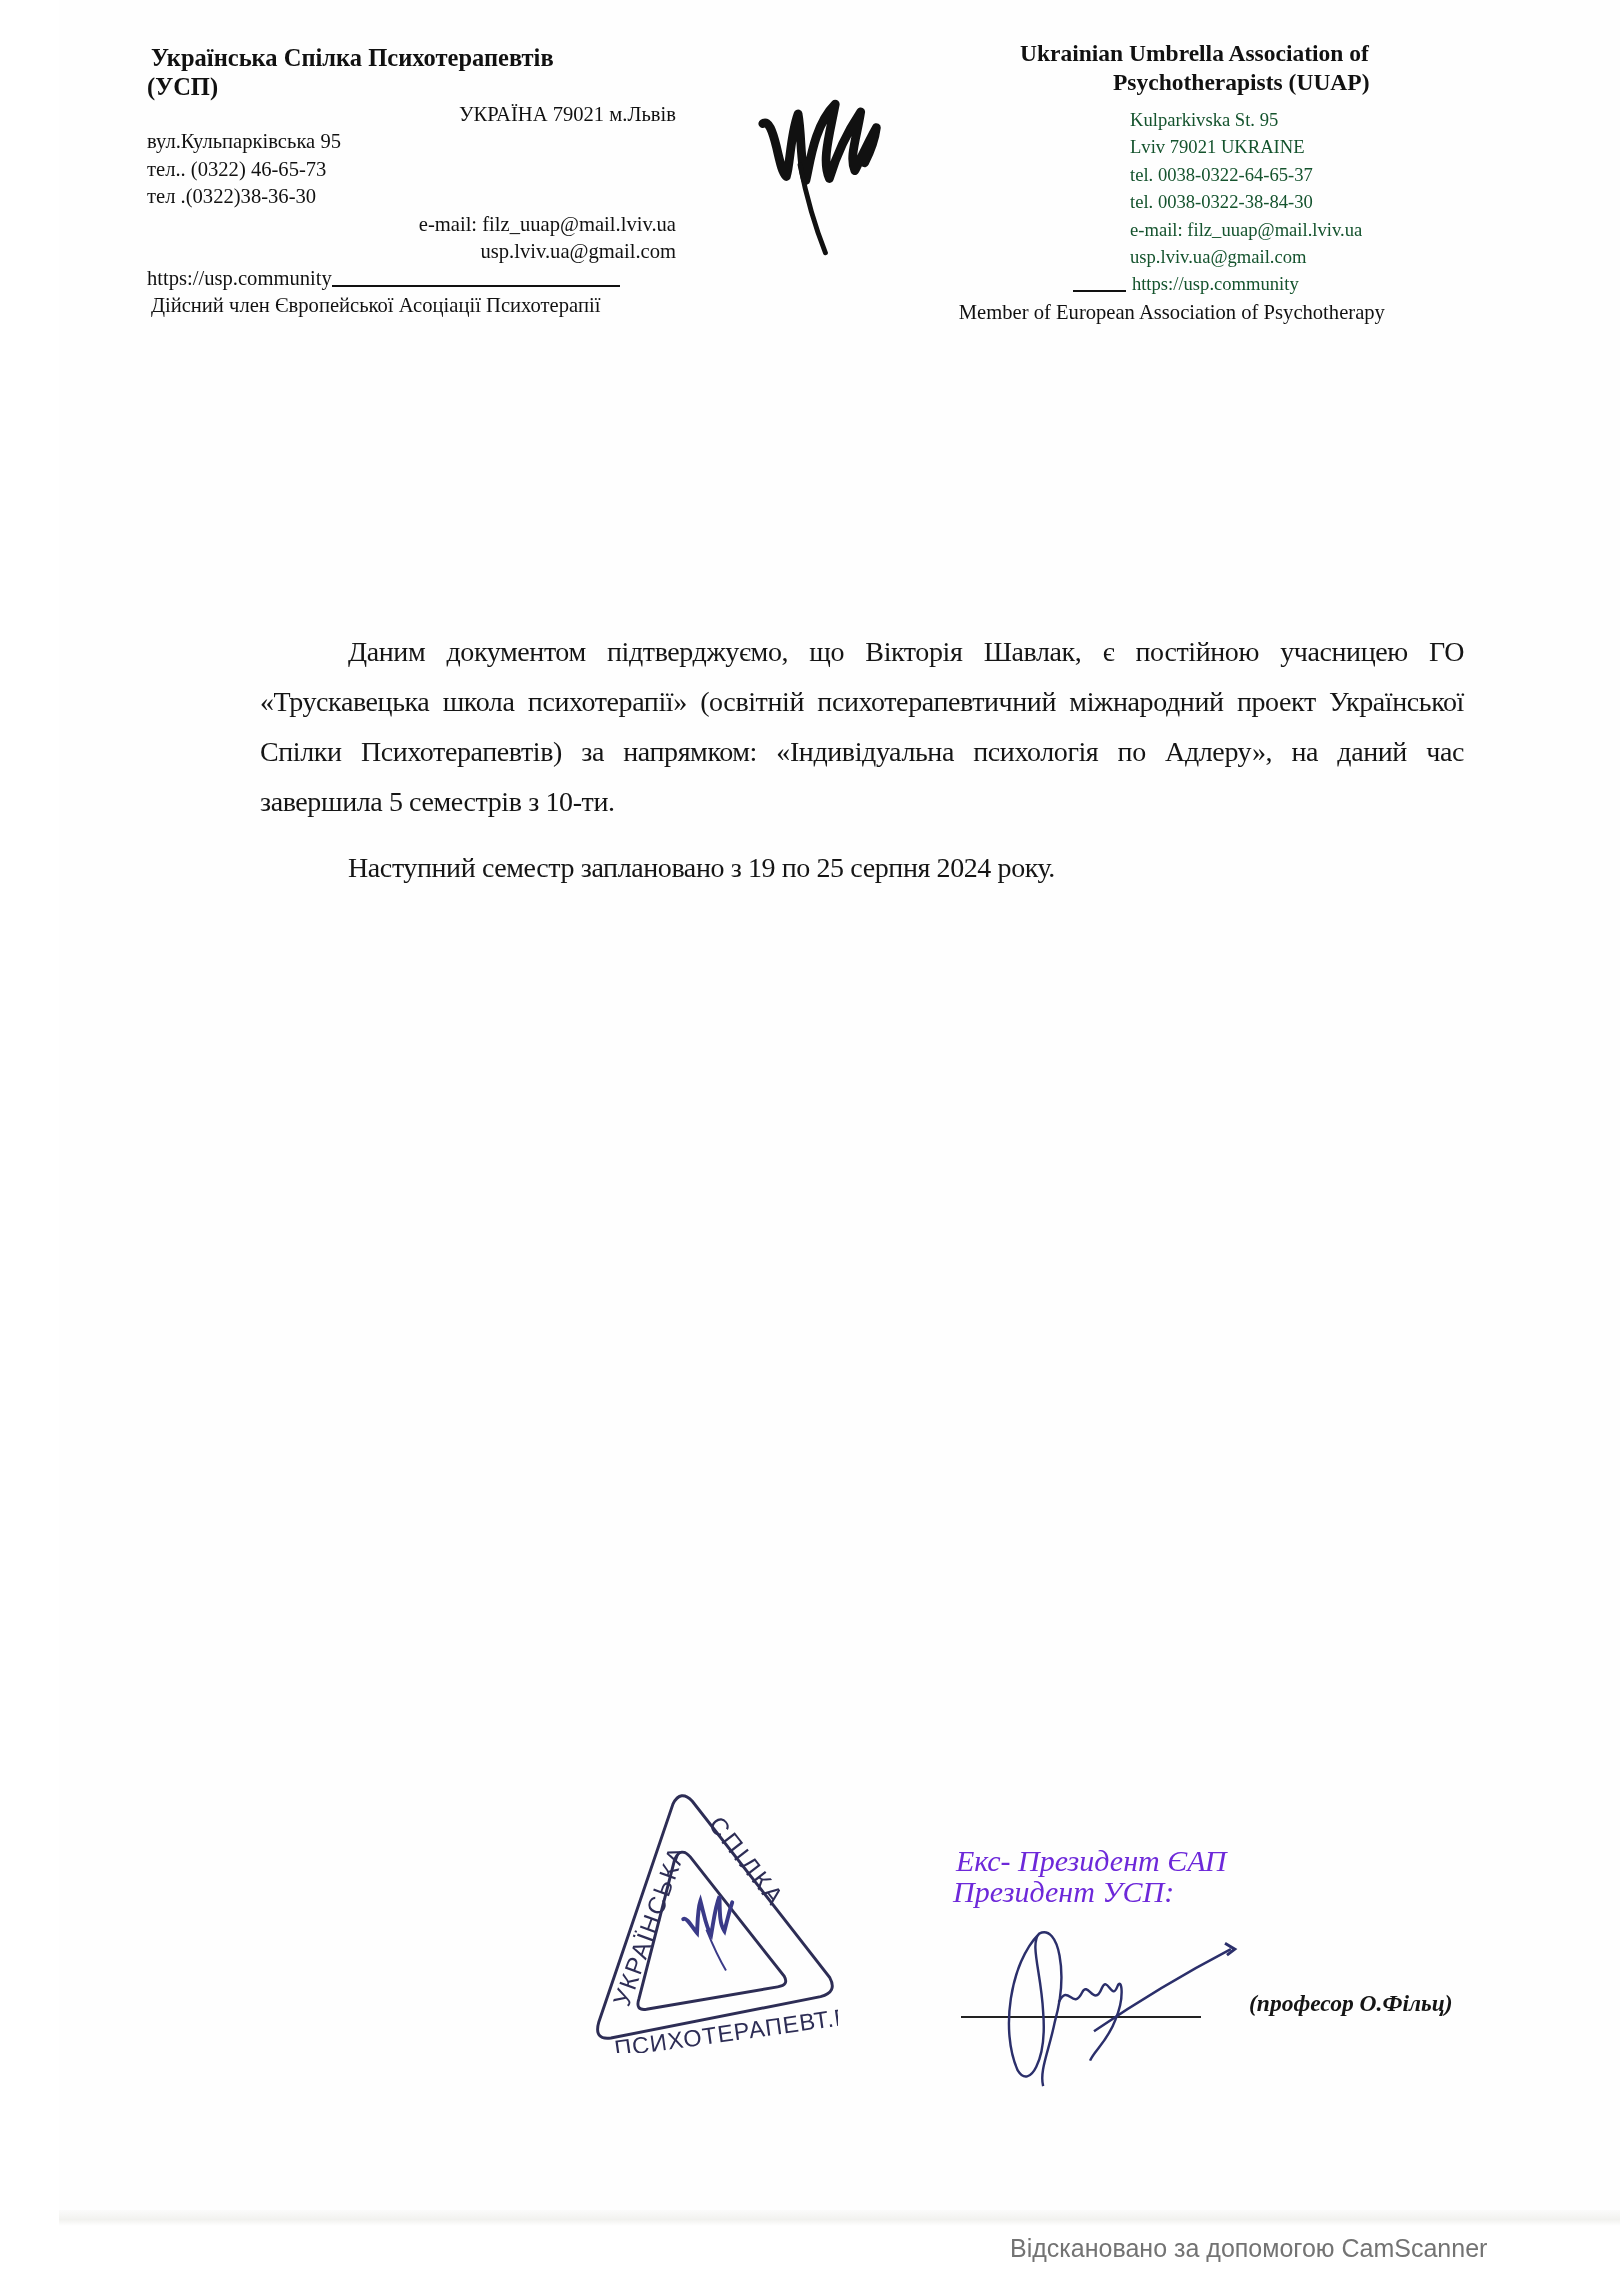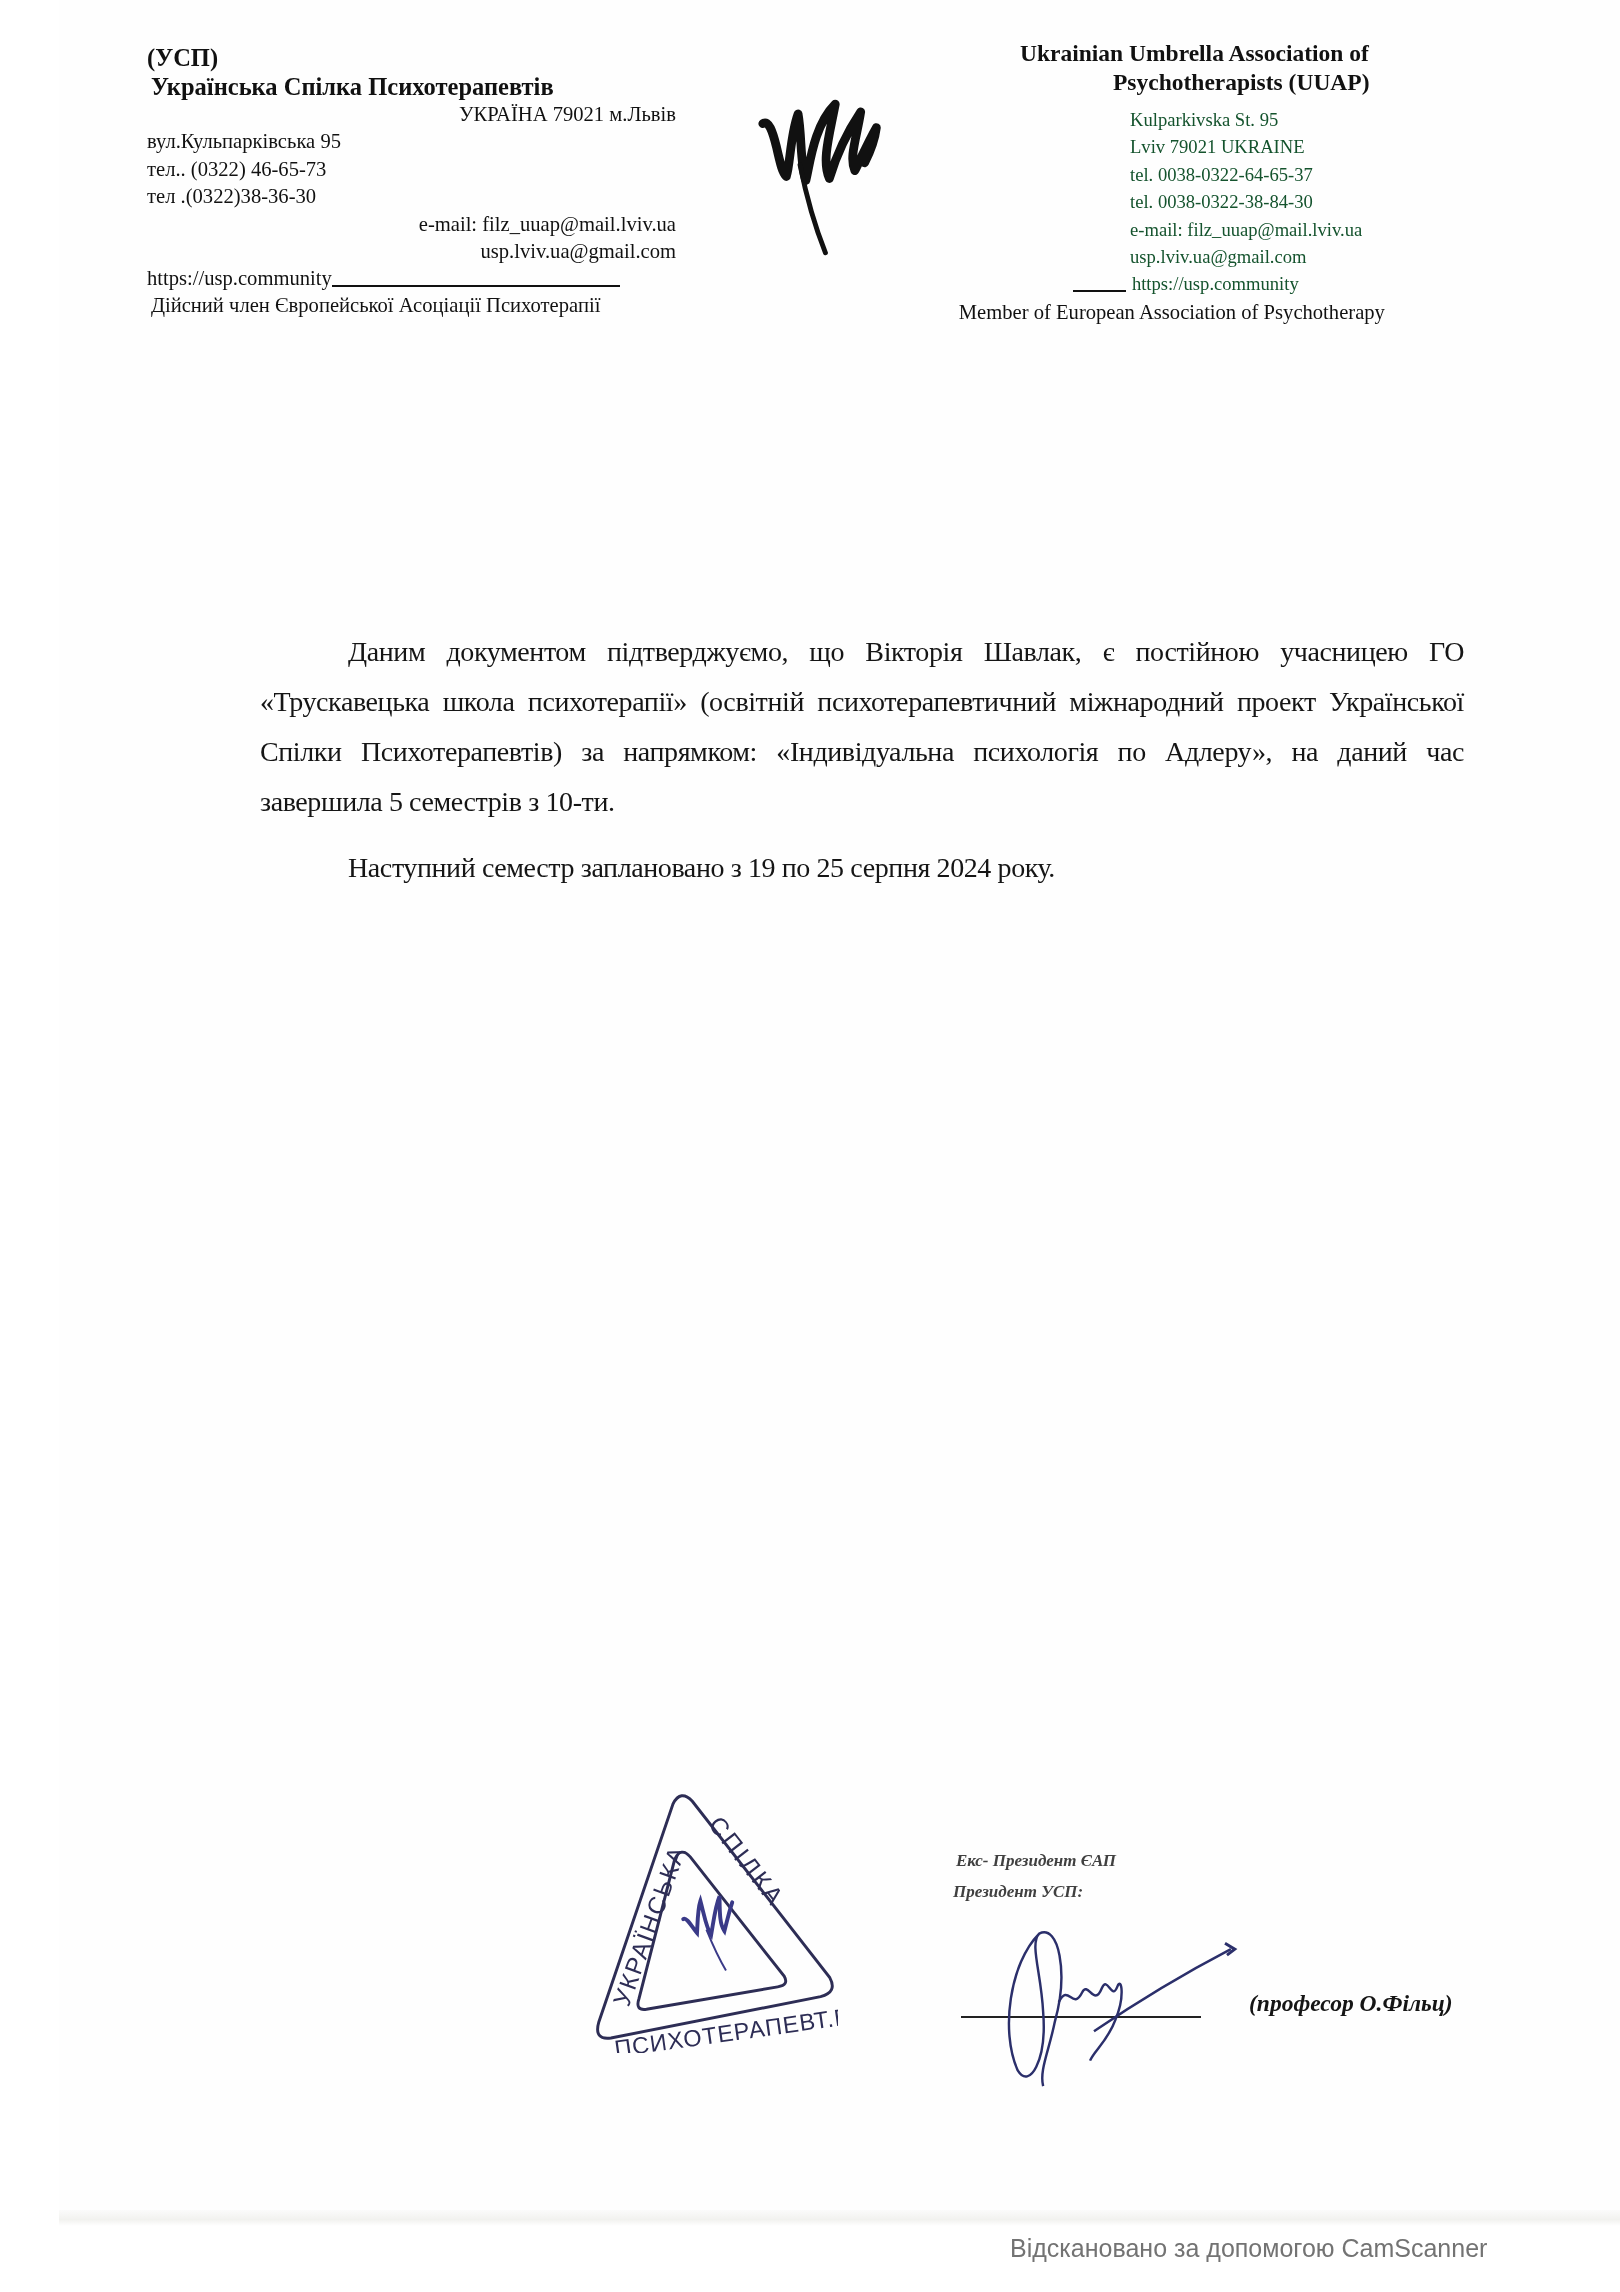--- a/index.html
+++ b/index.html
@@ -71,22 +71,22 @@
   }
   .body-text p { margin: 0; text-indent: 88px; }
   .body-text p.second { margin-top: 15.7px; }
 
   
   .stamp { position: absolute; left: 573px; top: 1779px; width: 265px; height: 274px; }
 
   
   .sig-block { position: absolute; left: 956px; top: 1845px; width: 529px; height: 245px; }
   .sig-title {
-    font-family: "Liberation Serif", serif; font-style: italic; font-weight: bold;
-    font-size: 17px; line-height: 31px; color: #404040; white-space: nowrap;
+    font-family: "Liberation Serif", serif; font-style: italic; font-weight: normal;
+    font-size: 30px; line-height: 31px; color: #6d28d9; white-space: nowrap;
   }
   .sig-title.l2 { margin-left: -2.9px; }
   .sig-line {
     position: absolute; left: 4.9px; top: 171px; width: 240px; border-bottom: 2px solid #222;
   }
   .sig-name {
     position: absolute; left: 293px; top: 145px; font-family: "Liberation Serif", serif;
     font-style: italic; font-weight: bold; font-size: 23.5px; white-space: nowrap; color: #151515;
   }
   .signature { position: absolute; left: 44px; top: 69px; width: 274px; height: 176px; }
@@ -97,22 +97,22 @@
     font-size: 25px; color: #737373; white-space: nowrap;
   }
 </style>
 </head>
 <body>
 
 <div class="scan-area"></div>
 <div class="scan-bottom-edge"></div>
 
 <div class="lh-left">
+  <div class="org">Українська Спілка Психотерапевтів</div>
   <div class="org" style="margin-left:0">(УСП)</div>
-  <div class="org">Українська Спілка Психотерапевтів</div>
   <div class="line ind">УКРАЇНА 79021  м.Львів</div>
   <div class="line">вул.Кульпарківська 95</div>
   <div class="line">тел.. (0322) 46-65-73</div>
   <div class="line">тел .(0322)38-36-30</div>
   <div class="line ind">e-mail: filz_uuap@mail.lviv.ua</div>
   <div class="line ind">usp.lviv.ua@gmail.com</div>
   <div class="line web-row">
     <span>https://usp.community</span>
     <span class="underline-fill"></span>
   </div>

